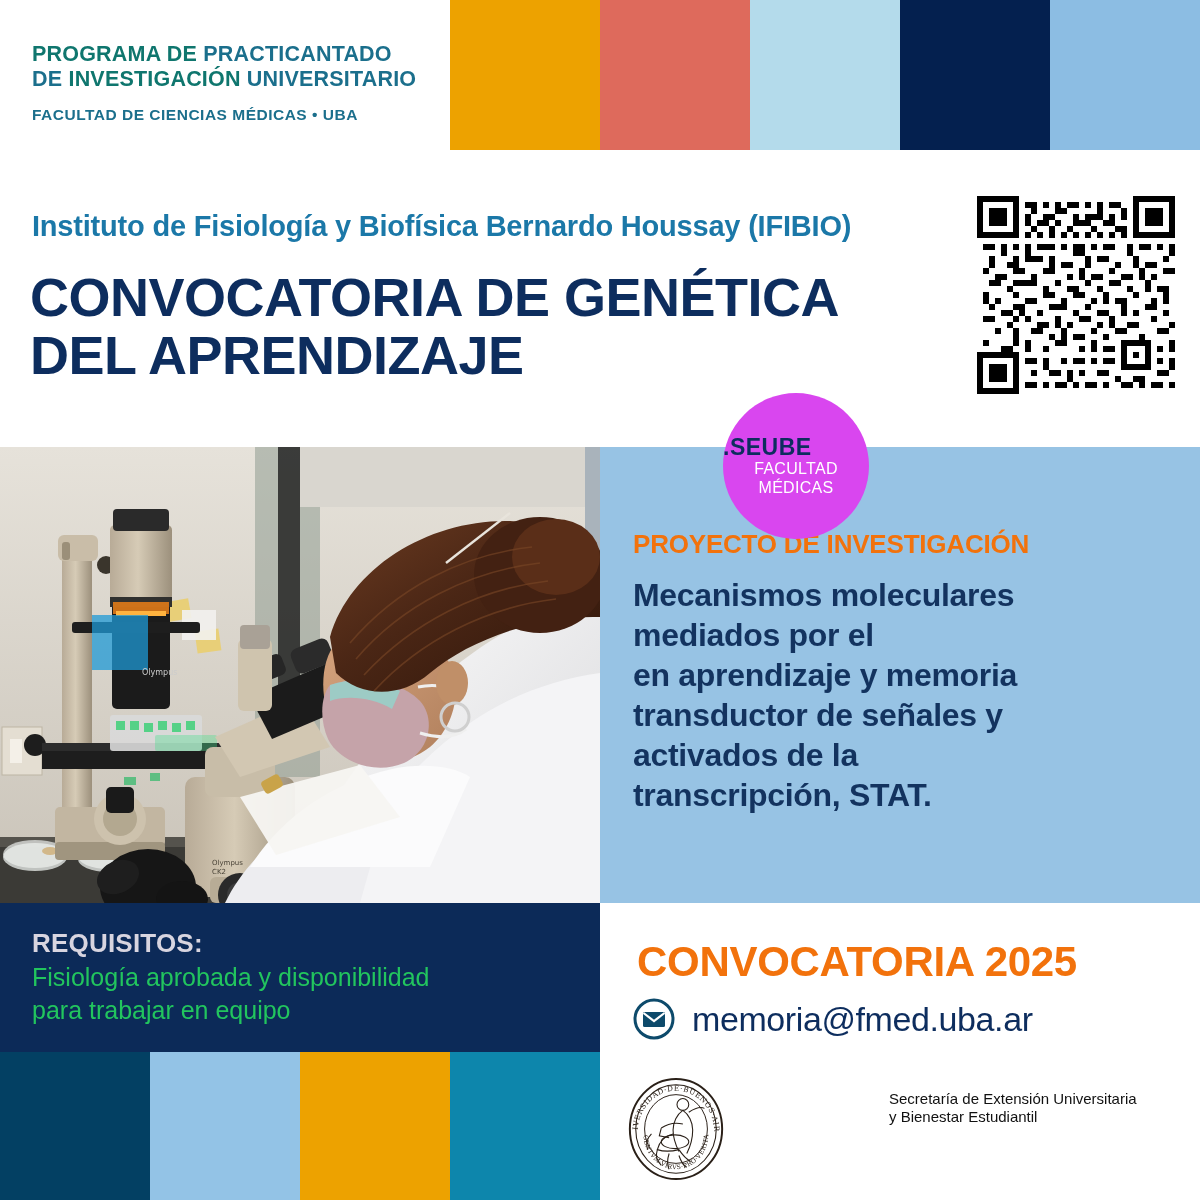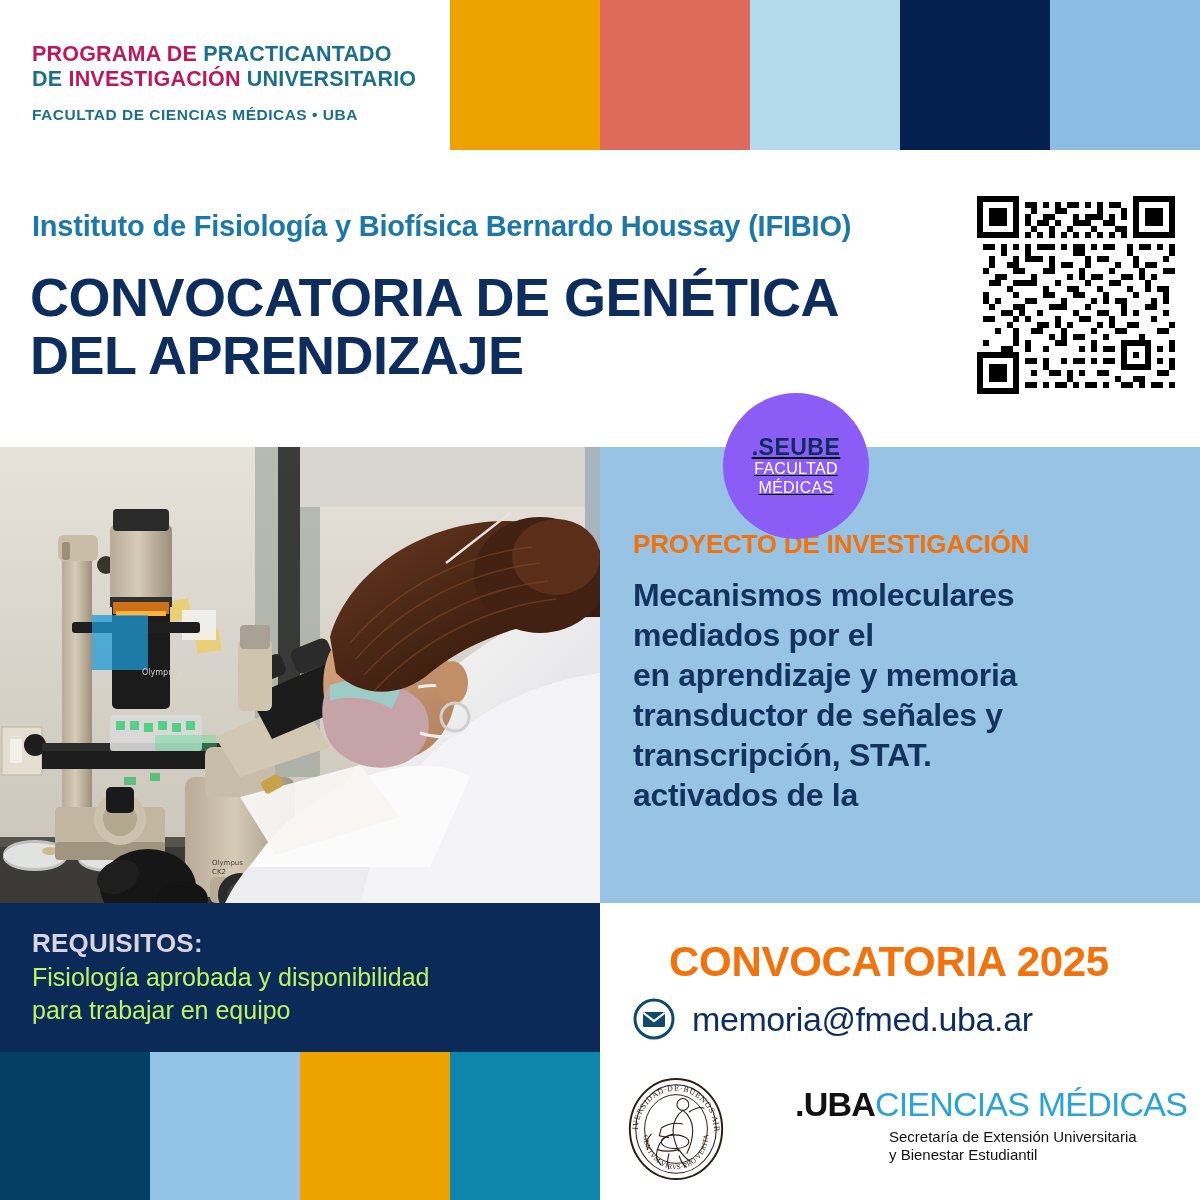--- a/index.html
+++ b/index.html
@@ -13,21 +13,21 @@
   
   #top-bar { position:absolute; left:450px; top:0; width:750px; height:150px; display:flex; }
   #top-bar .seg { flex:1 1 0; height:100%; }
 
   
   #program-logo { position:absolute; left:32px; top:42px; width:420px; }
   #program-logo .l1, #program-logo .l2 {
     font-size:21.5px; font-weight:bold; letter-spacing:.2px; line-height:25px;
     white-space:nowrap;
   }
-  .c-orange { color:#be185d; }
+  .c-orange { color:#0f766e; }
   .c-teal   { color:#1b6f8c; }
   #program-logo .l3 {
     font-size:15.5px; font-weight:bold; color:#1b6f8c; letter-spacing:.5px;
     line-height:22px; margin-top:12px; white-space:nowrap;
   }
 
   
   #institute {
     position:absolute; left:32px; top:210px; width:930px;
     font-size:29px; font-weight:bold; color:#1b78a8; letter-spacing:-0.2px;
@@ -64,24 +64,23 @@
   #project-title {
     position:absolute; left:33px; top:128px; width:545px;
     font-size:32px; font-weight:bold; color:#13335f; line-height:40px;
     letter-spacing:-0.3px;
   }
   #project-title .tl { display:block; }
 
   
   #seube-badge {
     position:absolute; left:723px; top:393px; width:146px; height:146px;
-    border-radius:50%; background:#8b5cf6;
-    display:flex; flex-direction:column; align-items:center; justify-content:center;
+    border-radius:50%; background:#d946ef;
+    display:flex; flex-direction:column; justify-content:center;
     z-index:5;
-    text-decoration:underline;
   }
   #seube-badge .seube-main {
     font-size:23px; font-weight:bold; color:#0d2d5e; letter-spacing:.5px;
     line-height:24px;
   }
   #seube-badge .seube-sub {
     font-size:16px; color:#ffffff; line-height:19px; letter-spacing:.3px;
     text-align:center;
   }
 
@@ -89,30 +88,29 @@
   #requisitos-band {
     position:absolute; left:0; top:903px; width:600px; height:149px;
     background:#0c2a58;
   }
   #req-label {
     position:absolute; left:32px; top:25px;
     font-size:26px; font-weight:bold; color:#d8d5e0; letter-spacing:.2px;
   }
   #req-text {
     position:absolute; left:32px; top:58px; width:540px;
-    font-size:25px; color:#bef264; line-height:33px;
+    font-size:25px; color:#22c55e; line-height:33px;
   }
   #req-text .tl { display:block; }
 
   
   #convocatoria {
     position:absolute; left:637px; top:938px;
     font-size:42px; font-weight:bold; color:#f2720c; letter-spacing:-0.3px;
     white-space:nowrap;
-    margin-left:32px;
   }
   #contact-row {
     position:absolute; left:632px; top:997px;
     display:flex; align-items:center; gap:16px;
   }
   #mail-icon { width:44px; height:44px; flex:0 0 auto; }
   #mail-icon svg { display:block; width:100%; height:100%; }
   #email-text {
     font-size:34px; color:#0d2d5e; letter-spacing:-0.4px; white-space:nowrap;
   }
@@ -514,22 +512,22 @@
   </svg>
 </div>
 
 <div id="project-panel">
   <div id="project-label">PROYECTO DE INVESTIGACIÓN</div>
   <div id="project-title">
     <span class="tl">Mecanismos moleculares</span>
     <span class="tl">mediados por el</span>
     <span class="tl">en aprendizaje y memoria</span>
     <span class="tl">transductor de señales y</span>
+    <span class="tl">activados de la</span>
     <span class="tl">transcripción, STAT.</span>
-    <span class="tl">activados de la</span>
   </div>
 </div>
 
 <div id="seube-badge">
   <div class="seube-main">.SEUBE</div>
   <div class="seube-sub">FACULTAD</div>
   <div class="seube-sub">MÉDICAS</div>
 </div>
 
 <div id="requisitos-band">
@@ -588,18 +586,17 @@
       <path d="M58 84 C60 90 62 94 66 96"></path>
       <path d="M36 78 C34 84 36 90 40 94"></path>
       <ellipse cx="54" cy="70" rx="14" ry="7"></ellipse>
       <path d="M68 40 C74 36 80 34 84 36"></path>
       <path d="M30 62 C26 66 24 72 26 78"></path>
     </g>
   </svg>
 </div>
 
 <div id="uba-wordmark">
-  <div class="wm-main"><span class="wm-uba">.UBA</span><span class="wm-cm">CIENCIAS MÉDICAS</span></div>
   <div class="wm-sub">
     <span>Secretaría de Extensión Universitaria</span>
     <span>y Bienestar Estudiantil</span>
   </div>
 </div>
 
 </body></html>

